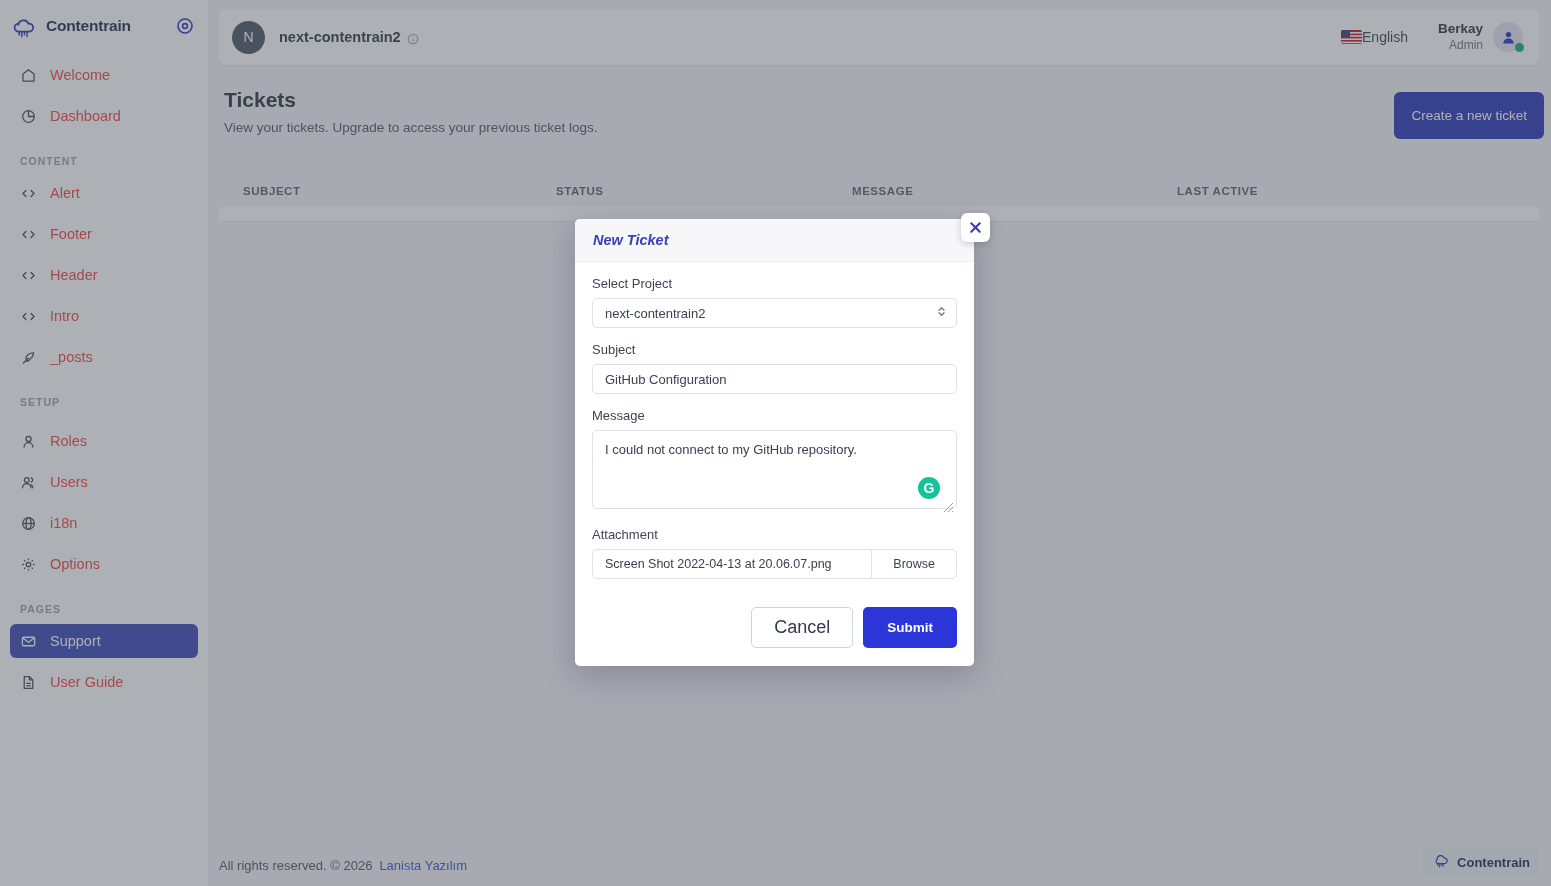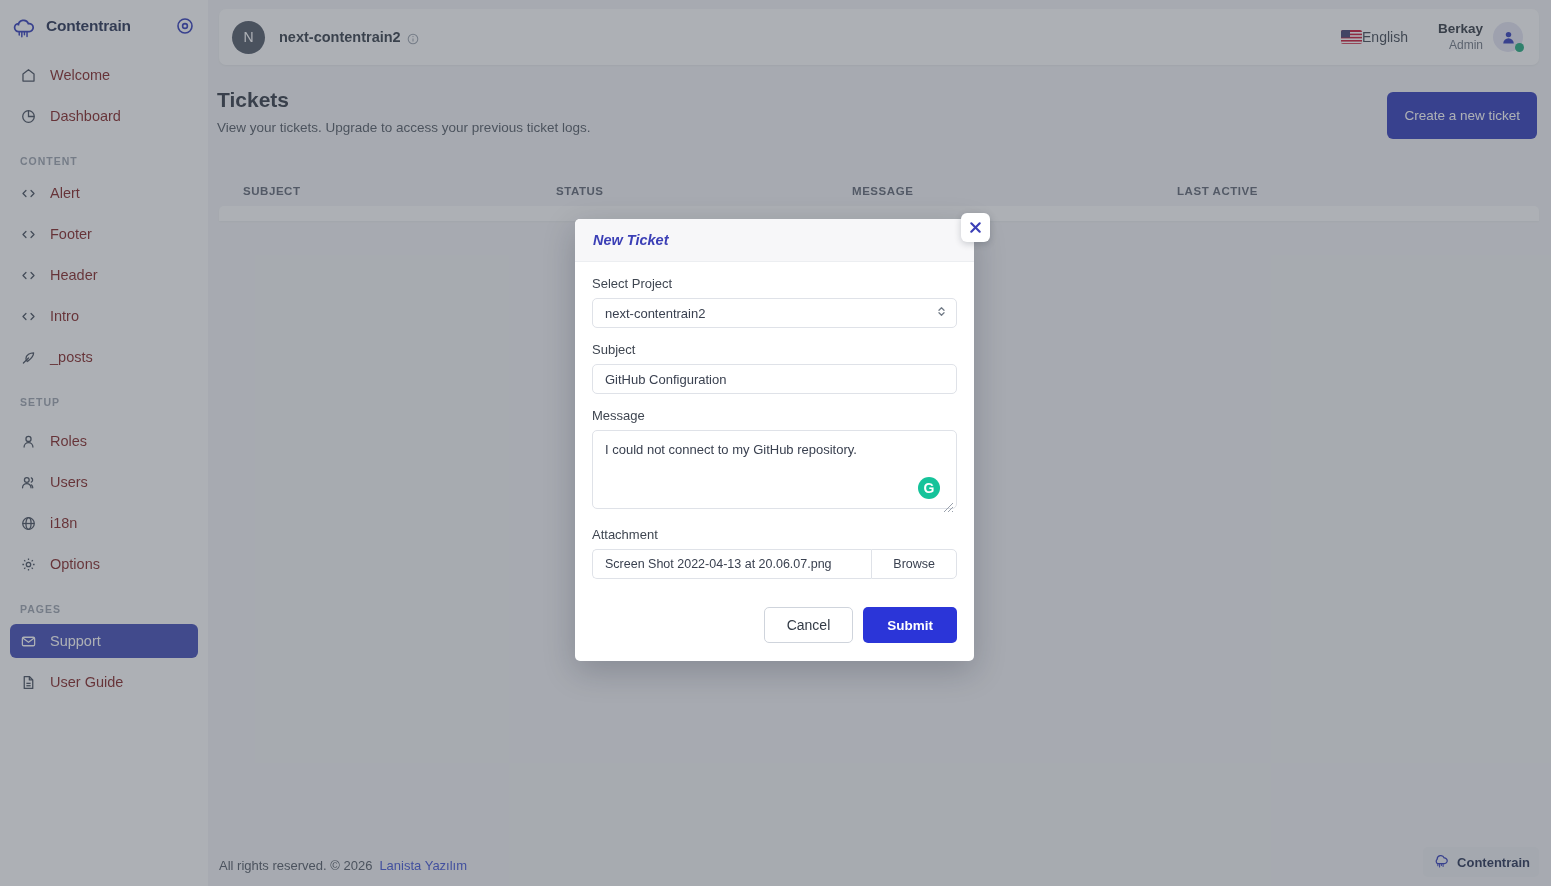--- a/index.html
+++ b/index.html
@@ -28,21 +28,21 @@
   .sidebar-toggle {
     width: 18px; height: 18px; flex: none; cursor: pointer;
   }
   .nav { padding-top: 6px; }
   .nav-item {
     display: flex; align-items: center; gap: 13px;
     height: 34px; margin: 0 10px; padding: 0 10px;
     border-radius: 6px; cursor: pointer;
   }
   .nav-item .ico { width: 17px; height: 17px; flex: none; display: block; color: #414a58; }
-  .nav-item .lbl { font-size: 14.5px; color: #7f1d1d; white-space: nowrap; }
+  .nav-item .lbl { font-size: 14.5px; color: #ef4444; white-space: nowrap; }
   .nav-item.active { background: #3b46b4; }
   .nav-item.active .ico { color: #ffffff; }
   .nav-item.active .lbl { color: #ffffff; }
   .nav-gap { height: 7px; }
   .nav-section {
     font-size: 10.5px; font-weight: 700; letter-spacing: 1px;
     color: #9aa1ac; padding: 0 20px; margin-top: 22px; margin-bottom: 9px;
   }
 
   
@@ -72,21 +72,21 @@
   .user-avatar {
     position: relative; width: 30px; height: 30px; border-radius: 50%;
     background: #e3e4f3; display: flex; align-items: center; justify-content: center;
   }
   .status-dot {
     position: absolute; right: -1px; bottom: 0px; width: 9px; height: 9px;
     border-radius: 50%; background: #1aa97a;
   }
 
   
-  .page-head { position: absolute; left: 217px; top: 88px; width: 1320px; }
+  .page-head { position: absolute; left: 224px; top: 88px; width: 1320px; }
   .page-title { font-size: 21px; font-weight: 700; color: #2d3440; }
   .page-sub { font-size: 13.5px; color: #4f5661; margin-top: 8px; }
   .primary-btn {
     position: absolute; right: 0; top: 4px;
     background: #2b35b8; color: #fff; border: none; border-radius: 6px;
     font-size: 13.5px; font-family: inherit; font-weight: 400;
     padding: 16px 17px; cursor: pointer; white-space: nowrap;
   }
 
   
@@ -180,21 +180,21 @@
     border: 1px solid #dfe2e8; border-radius: 0 5px 5px 0; background: #fff;
     font-size: 12.5px; color: #3a4150; font-family: inherit;
     padding: 0 21px; cursor: pointer;
   }
   .modal-actions {
     display: flex; justify-content: flex-end; gap: 10px;
     padding: 16px 17px 18px;
   }
   .btn-cancel {
     border: 1px solid #cfd4dc; background: #fff; border-radius: 5px;
-    font-size: 14px; color: #333b46; font-family: inherit;
+    font-size: 18px; color: #333b46; font-family: inherit;
     padding: 9px 22px; cursor: pointer;
   }
   .btn-submit {
     border: none; background: #2b35e8; background: #2b35d8; border-radius: 5px;
     font-size: 13.5px; font-weight: 700; color: #fff; font-family: inherit;
     padding: 10px 24px; cursor: pointer;
   }
 </style>
 </head>
 <body>

